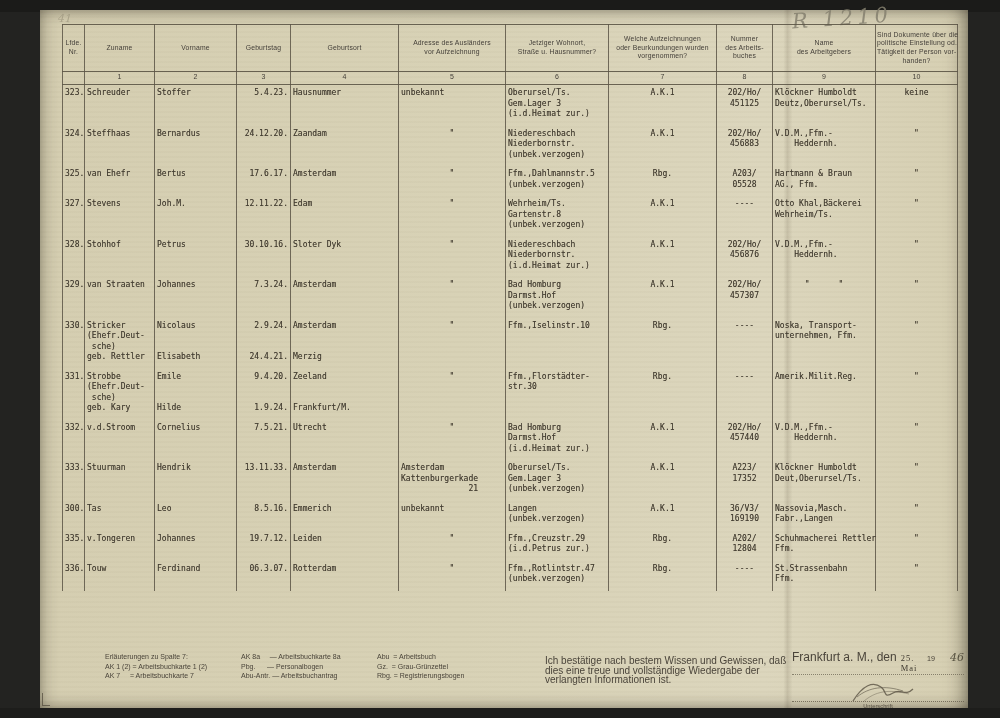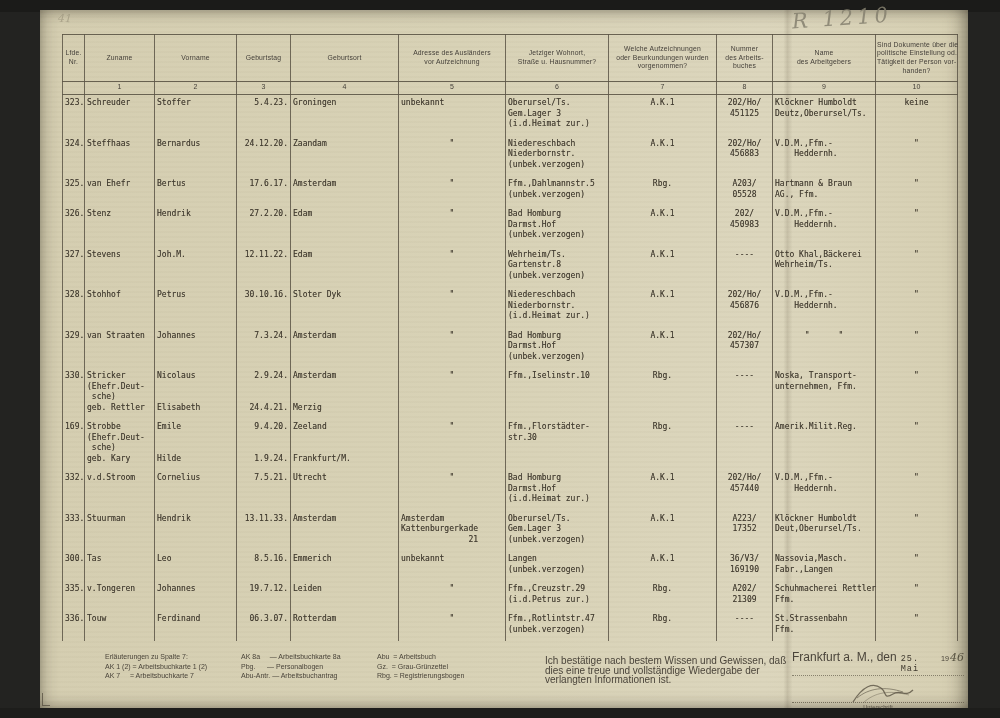--- a/index.html
+++ b/index.html
@@ -27,21 +27,21 @@
     font-size:21px;letter-spacing:4px;color:#85806f;
     transform:rotate(-4deg);opacity:.85;
   }
   .hand-top-left{
     position:absolute;left:18px;top:2px;
     font-family:"DejaVu Serif",serif;font-style:italic;
     font-size:11px;color:#a19a82;transform:rotate(3deg);opacity:.8;
   }
   
   table.reg{
-    position:absolute;left:22px;top:24px;width:895px;
+    position:absolute;left:22px;top:14px;width:895px;
     border-collapse:collapse;table-layout:fixed;
   }
   table.reg col:nth-child(1){width:22px}
   table.reg col:nth-child(2){width:70px}
   table.reg col:nth-child(3){width:82px}
   table.reg col:nth-child(4){width:54px}
   table.reg col:nth-child(5){width:108px}
   table.reg col:nth-child(6){width:107px}
   table.reg col:nth-child(7){width:103px}
   table.reg col:nth-child(8){width:108px}
@@ -87,23 +87,23 @@
   .attest{
     position:absolute;left:505px;top:646px;width:252px;
     font-size:10px;line-height:9.5px;color:#4a443a;
   }
   .dateline{
     position:absolute;left:752px;top:640px;width:172px;
     color:#4a443a;
   }
   .dateline .dl-row{display:flex;align-items:baseline;border-bottom:1px dotted rgba(100,92,75,.7);padding-bottom:1px;}
   .dl-place{font-size:12px;}
-  .dl-date{font-family:Liberation Mono, monospace;font-size:8.5px;letter-spacing:1px;color:#3e382e;margin-left:4px;flex:1;}
+  .dl-date{font-family:Liberation Serif, serif;font-size:8.5px;letter-spacing:1px;color:#3e382e;margin-left:4px;flex:1;}
   .dl-19{font-size:7.2px;}
-  .dl-year{font-family:"DejaVu Serif",serif;font-style:italic;font-size:11px;color:#55503f;margin-left:1px;}
+  .dl-year{font-family:"DejaVu Serif",serif;font-style:italic;font-size:11px;color:#55503f;margin-left:15px;}
   .sigblock{margin-top:2px;text-align:center;}
   .sig-svg{display:block;margin:0 auto;}
   .sig-line{border-bottom:1px dotted rgba(100,92,75,.8);margin-top:-6px;}
   .sig-label{font-size:5.8px;color:#575144;margin-top:1px;}
   .corner-mark{
     position:absolute;left:2px;top:683px;width:7px;height:12px;
     border-left:1px solid rgba(80,72,58,.7);border-bottom:1px solid rgba(80,72,58,.7);
   }
 </style>
 </head>
@@ -168,21 +168,21 @@
           <th>9</th>
           <th>10</th>
         </tr>
       </thead>
     <tbody>
         <tr>
           <td class="c-nr">323.</td>
           <td class="c-zuname">Schreuder</td>
           <td class="c-vorname">Stoffer</td>
           <td class="c-geburtstag">5.4.23.</td>
-          <td class="c-geburtsort">Groningen</td>
+          <td class="c-geburtsort">Hausnummer</td>
           <td class="c-adresse">unbekannt</td>
           <td class="c-wohnort">Oberursel/Ts.
 Gem.Lager 3
 (i.d.Heimat zur.)</td>
           <td class="c-aufzeichnungen">A.K.1</td>
           <td class="c-nummer">202/Ho/
 451125</td>
           <td class="c-arbeitgeber">Klöckner Humboldt
 Deutz,Oberursel/Ts.</td>
           <td class="c-dokumente">keine</td>
@@ -211,37 +211,20 @@
           <td class="c-geburtstag">17.6.17.</td>
           <td class="c-geburtsort">Amsterdam</td>
           <td class="c-adresse ditto">"</td>
           <td class="c-wohnort">Ffm.,Dahlmannstr.5
 (unbek.verzogen)</td>
           <td class="c-aufzeichnungen">Rbg.</td>
           <td class="c-nummer">A203/
 05528</td>
           <td class="c-arbeitgeber">Hartmann &amp; Braun
 AG., Ffm.</td>
-          <td class="c-dokumente ditto">"</td>
-        </tr>
-        <tr>
-          <td class="c-nr">326.</td>
-          <td class="c-zuname">Stenz</td>
-          <td class="c-vorname">Hendrik</td>
-          <td class="c-geburtstag">27.2.20.</td>
-          <td class="c-geburtsort">Edam</td>
-          <td class="c-adresse ditto">"</td>
-          <td class="c-wohnort">Bad Homburg
-Darmst.Hof
-(unbek.verzogen)</td>
-          <td class="c-aufzeichnungen">A.K.1</td>
-          <td class="c-nummer">202/
-450983</td>
-          <td class="c-arbeitgeber">V.D.M.,Ffm.-
-    Heddernh.</td>
           <td class="c-dokumente ditto">"</td>
         </tr>
         <tr>
           <td class="c-nr">327.</td>
           <td class="c-zuname">Stevens</td>
           <td class="c-vorname">Joh.M.</td>
           <td class="c-geburtstag">12.11.22.</td>
           <td class="c-geburtsort">Edam</td>
           <td class="c-adresse ditto">"</td>
           <td class="c-wohnort">Wehrheim/Ts.
@@ -306,21 +289,21 @@
 Merzig</td>
           <td class="c-adresse ditto">"</td>
           <td class="c-wohnort">Ffm.,Iselinstr.10</td>
           <td class="c-aufzeichnungen">Rbg.</td>
           <td class="c-nummer">----</td>
           <td class="c-arbeitgeber">Noska, Transport-
 unternehmen, Ffm.</td>
           <td class="c-dokumente ditto">"</td>
         </tr>
         <tr>
-          <td class="c-nr">169.</td>
+          <td class="c-nr">331.</td>
           <td class="c-zuname">Strobbe
 (Ehefr.Deut-
  sche)
 geb. Kary</td>
           <td class="c-vorname">Emile
 
 
 Hilde</td>
           <td class="c-geburtstag">9.4.20.
 
@@ -394,21 +377,21 @@
           <td class="c-nr">335.</td>
           <td class="c-zuname">v.Tongeren</td>
           <td class="c-vorname">Johannes</td>
           <td class="c-geburtstag">19.7.12.</td>
           <td class="c-geburtsort">Leiden</td>
           <td class="c-adresse ditto">"</td>
           <td class="c-wohnort">Ffm.,Creuzstr.29
 (i.d.Petrus zur.)</td>
           <td class="c-aufzeichnungen">Rbg.</td>
           <td class="c-nummer">A202/
-21309</td>
+12804</td>
           <td class="c-arbeitgeber">Schuhmacherei Rettler
 Ffm.</td>
           <td class="c-dokumente ditto">"</td>
         </tr>
         <tr>
           <td class="c-nr">336.</td>
           <td class="c-zuname">Touw</td>
           <td class="c-vorname">Ferdinand</td>
           <td class="c-geburtstag">06.3.07.</td>
           <td class="c-geburtsort">Rotterdam</td>

